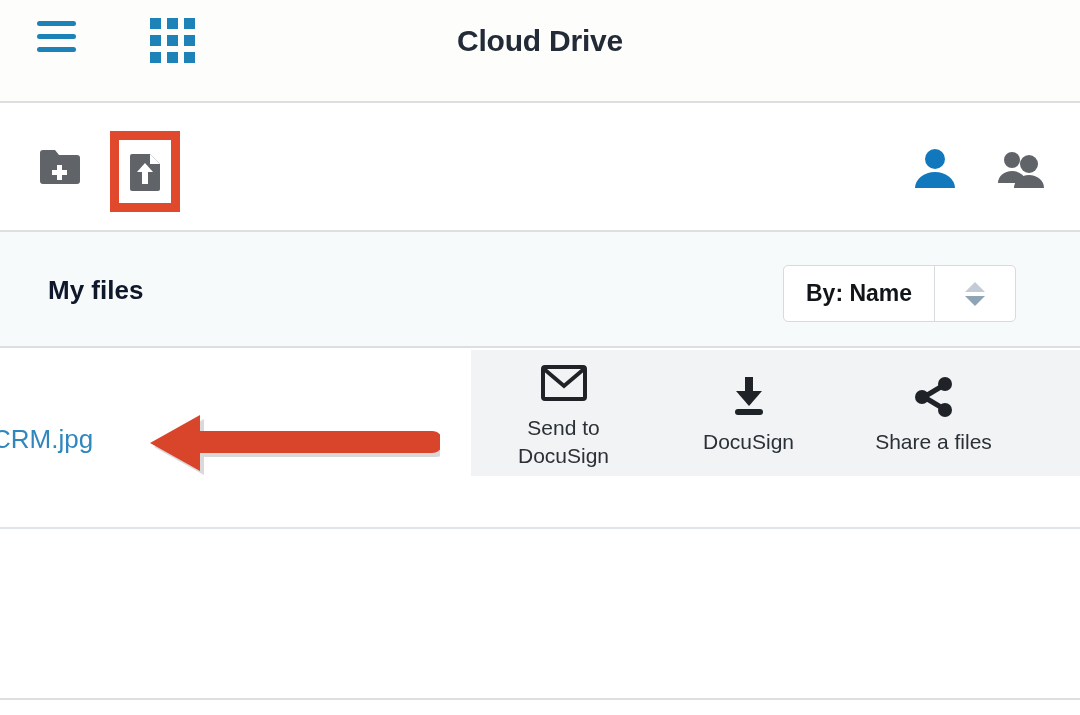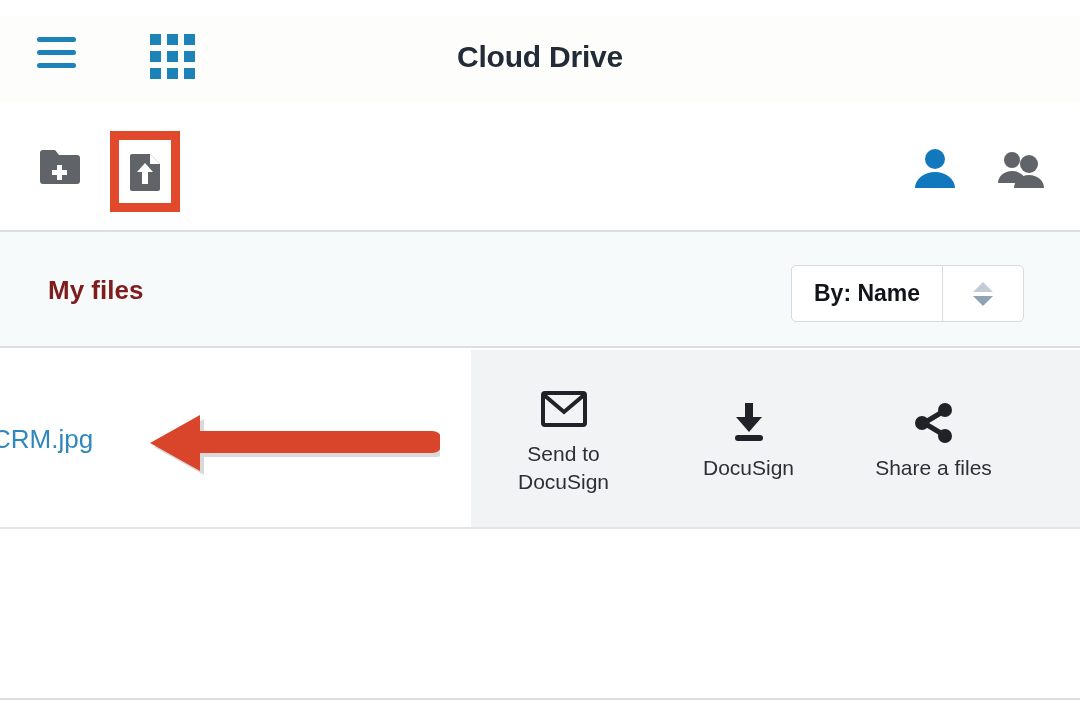--- a/index.html
+++ b/index.html
@@ -18,21 +18,20 @@
 
   
   .app-header {
     position: absolute;
     left: 0; top: 0;
     width: 1080px;
     height: 103px;
     background: #fdfdfc;
     border-bottom: 2px solid #dcdee0;
     box-sizing: border-box;
-    margin-top: 16px;
   }
   .hamburger-btn {
     position: absolute;
     left: 36px; top: 16px;
     width: 42px; height: 42px;
     cursor: pointer;
     padding: 0;
     border: none;
     background: transparent;
   }
@@ -133,33 +132,32 @@
     height: 116px;
     background: #f6fafb;
     border-bottom: 2px solid #dcdee0;
     box-sizing: border-box;
   }
   .files-title {
     position: absolute;
     left: 48px; top: 275px;
     font-size: 26px;
     font-weight: bold;
-    color: #7f1d1d;
+    color: #0f172a;
   }
   .sort-control {
     position: absolute;
     left: 783px; top: 265px;
     height: 57px;
     display: flex;
     align-items: stretch;
     background: #ffffff;
     border: 1px solid #d7dade;
     border-radius: 5px;
     box-sizing: border-box;
-    margin-left: 8px;
   }
   .sort-label {
     display: flex;
     align-items: center;
     justify-content: center;
     padding: 0 22px;
     font-size: 23px;
     font-weight: bold;
     color: #111418;
     cursor: pointer;
@@ -203,21 +201,21 @@
     left: -8px; top: 424px;
     font-size: 26px;
     color: #2f87bd;
     cursor: pointer;
     white-space: nowrap;
   }
   .action-panel {
     position: absolute;
     left: 471px; top: 350px;
     width: 609px;
-    height: 177px;
+    height: 126px;
     background: #f1f3f4;
     display: flex;
     box-sizing: border-box;
     overflow: hidden;
   }
   .action-item {
     width: 185px;
     flex: 0 0 185px;
     display: flex;
     flex-direction: column;

